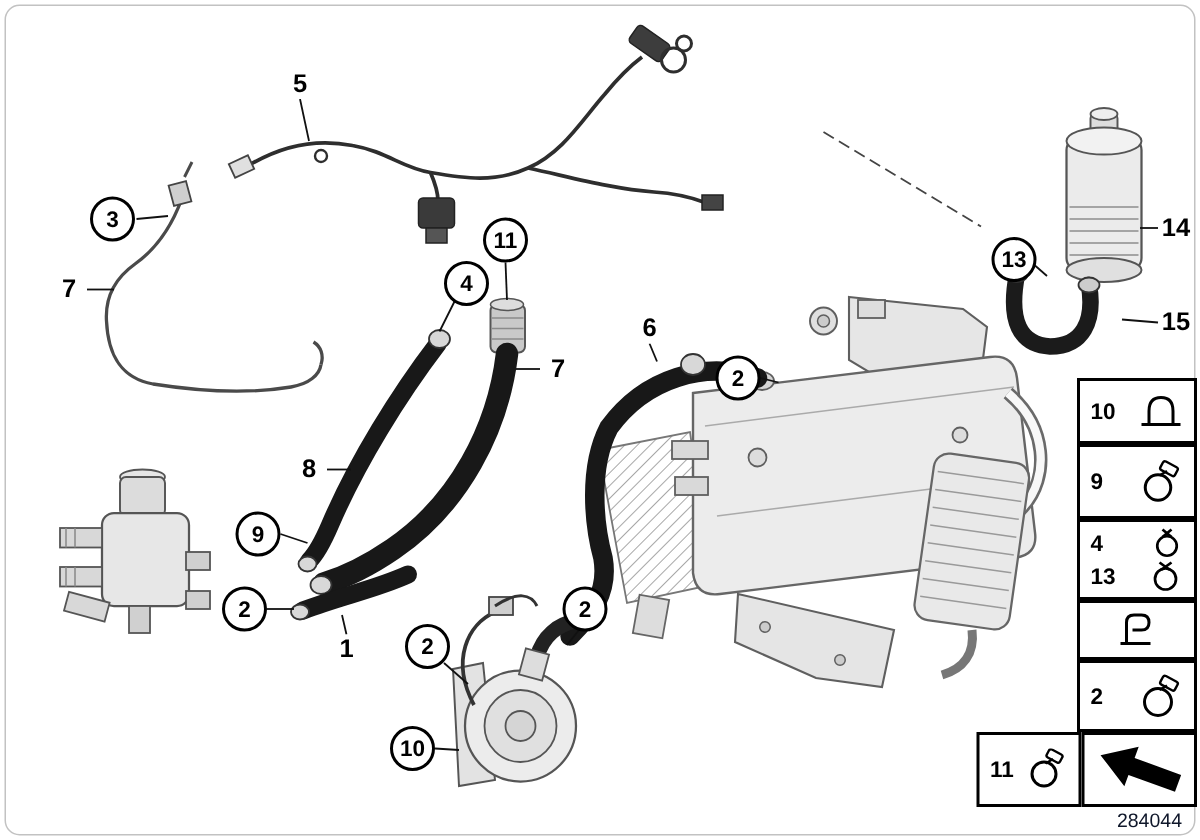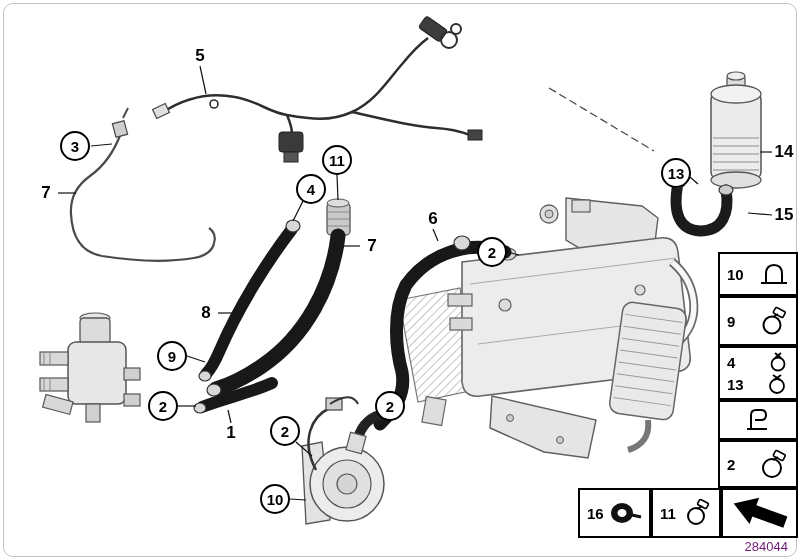--- a/index.html
+++ b/index.html
@@ -27,21 +27,21 @@
   .legend-box {
     position:absolute; box-sizing:border-box; border:2px solid #000; background:#fff;
     display:flex; align-items:center; justify-content:space-between;
     padding:3px 7px; z-index:4; cursor:pointer;
   }
   .legend-box.column { flex-direction:column; align-items:stretch; justify-content:space-around; }
   .legend-row { display:flex; align-items:center; justify-content:space-between; }
   .legend-num { font-size:15px; font-weight:bold; color:#000; }
   .legend-icon { display:flex; align-items:center; }
   .diagram-code {
-    position:absolute; right:12px; bottom:6px; font-size:13px; color:#701a75; z-index:4;
+    position:absolute; right:12px; bottom:6px; font-size:13px; color:#0f172a; z-index:4;
   }
 </style>
 </head>
 <body>
 
 <div class="stage">
   <div class="frame"></div>
 
   <svg class="illustration" width="800" height="560" viewBox="0 0 800 560">
     <defs>
@@ -290,30 +290,20 @@
     <span class="legend-num">2</span>
     <span class="legend-icon">
       <svg width="30" height="30" viewBox="0 0 30 30">
         <circle cx="13" cy="19" r="9" fill="none" stroke="#000" stroke-width="2"></circle>
         <rect x="15" y="3" width="11" height="6.5" rx="1.5" transform="rotate(28 20 6)" fill="none" stroke="#000" stroke-width="1.6"></rect>
         <line x1="14" y1="11" x2="19" y2="8" stroke="#000" stroke-width="1.6"></line>
       </svg>
     </span>
   </div>
 
-  <div class="legend-box" style="left:578px; top:488px; width:73px; height:50px;">
-    <span class="legend-num">16</span>
-    <span class="legend-icon">
-      <svg width="34" height="28" viewBox="0 0 34 28">
-        <ellipse cx="14" cy="14" rx="11" ry="10" fill="#111"></ellipse>
-        <ellipse cx="14" cy="14" rx="4.5" ry="4" fill="#fff"></ellipse>
-        <line x1="24" y1="16" x2="33" y2="18" stroke="#111" stroke-width="3"></line>
-      </svg>
-    </span>
-  </div>
 
   <div class="legend-box" style="left:651px; top:488px; width:70px; height:50px;">
     <span class="legend-num">11</span>
     <span class="legend-icon">
       <svg width="28" height="28" viewBox="0 0 28 28">
         <circle cx="12" cy="17" r="8" fill="none" stroke="#000" stroke-width="2"></circle>
         <rect x="14" y="2" width="10" height="6" rx="1.5" transform="rotate(28 19 5)" fill="none" stroke="#000" stroke-width="1.6"></rect>
         <line x1="13" y1="10" x2="18" y2="7" stroke="#000" stroke-width="1.6"></line>
       </svg>
     </span>

